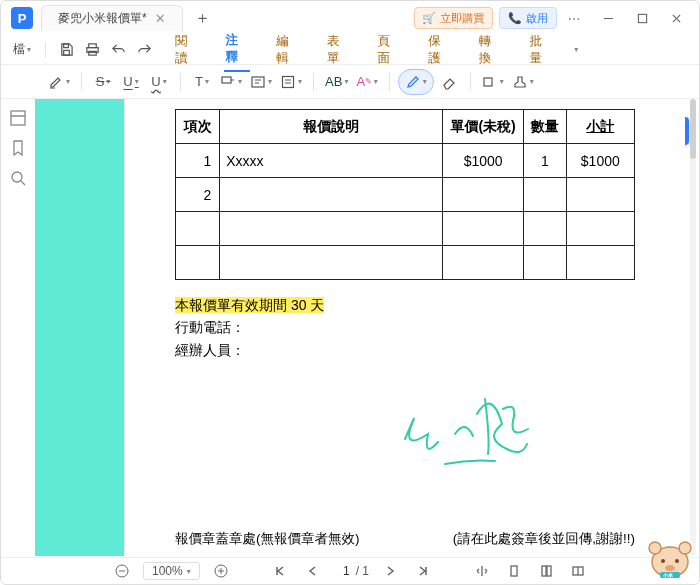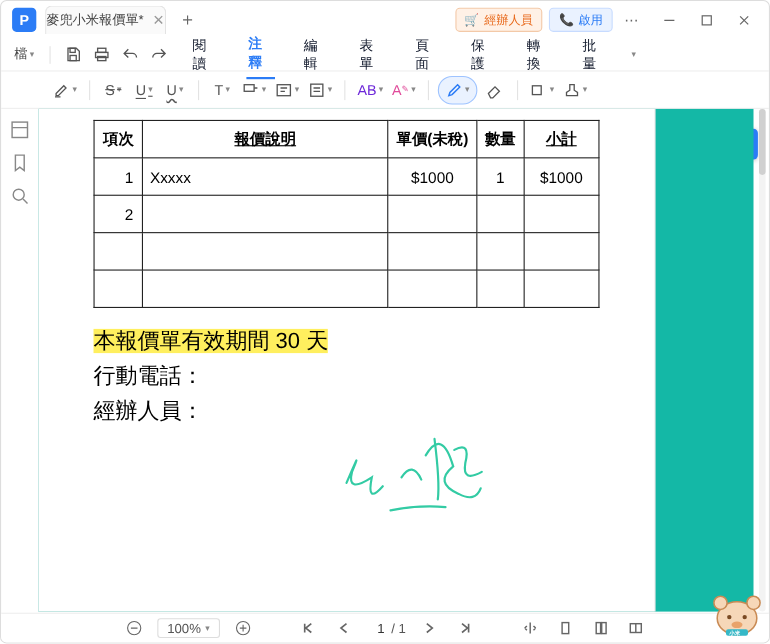--- a/index.html
+++ b/index.html
@@ -1,70 +1,70 @@
 <!DOCTYPE html>
 <html><head>
 <meta charset="utf-8">
 <style>
   * { box-sizing: border-box; font-family: "Microsoft JhengHei", "PingFang TC", sans-serif; }
   body { margin: 0; background: #fff; width: 700px; height: 585px; overflow: hidden; position: relative; border: 1px solid #ddd; border-radius: 6px; }
 
   
   .titlebar { height: 34px; display: flex; align-items: center; padding: 0 6px; }
   .app-icon { width: 22px; height: 22px; background: #2b7cf6; border-radius: 4px; display: flex; align-items: center; justify-content: center; color: #fff; font-weight: bold; font-size: 13px; margin: 0 8px 0 4px; }
-  .tab { height: 26px; border: 1px solid #e3e3e3; border-bottom: none; border-radius: 6px 6px 0 0; display: flex; align-items: center; padding: 0 0; font-size: 12px; color: #444; gap: 8px; background: #fafafa; }
+  .tab { height: 26px; border: 1px solid #e3e3e3; border-bottom: none; border-radius: 6px 6px 0 0; display: flex; align-items: center; padding: 0 16px; font-size: 12px; color: #444; gap: 8px; background: #fafafa; }
   .tab-close { color: #999; font-size: 13px; cursor: pointer; }
   .tab-add { width: 24px; height: 24px; display: flex; align-items: center; justify-content: center; color: #666; font-size: 16px; margin-left: 8px; cursor: pointer; border-radius: 4px; }
   .title-spacer { flex: 1; }
   .btn-pill { height: 22px; border-radius: 4px; font-size: 11px; display: flex; align-items: center; padding: 0 8px; gap: 4px; cursor: pointer; }
   .buy { background: #fff1e6; color: #e8691b; border: 1px solid #f3c9a8; }
   .enable { background: #eaf2ff; color: #2b7cf6; border: 1px solid #c7dbff; margin-left: 6px; }
   .sys { width: 34px; height: 30px; display: flex; align-items: center; justify-content: center; color: #666; font-size: 13px; cursor: pointer; }
   .sys svg { width: 11px; height: 11px; }
 
   
   .menurow { height: 30px; display: flex; align-items: center; padding: 0 8px; border-bottom: 1px solid #eee; gap: 4px; }
   .file-menu { font-size: 12px; color: #444; display: flex; align-items: center; gap: 2px; padding: 2px 4px; cursor: pointer; }
   .qa { width: 24px; height: 24px; display: flex; align-items: center; justify-content: center; color: #555; cursor: pointer; border-radius: 3px; }
   .qa svg { width: 15px; height: 15px; }
   .menu-spacer { flex: 1; }
-  .mtab { font-size: 12.5px; color: #0f172a; padding: 4px 2px; margin: 0 10px; cursor: pointer; }
+  .mtab { font-size: 12.5px; color: #a16207; padding: 4px 2px; margin: 0 10px; cursor: pointer; }
   .mtab.active { color: #2b7cf6; border-bottom: 2px solid #2b7cf6; font-weight: 600; }
 
   
   .toolrow { height: 34px; display: flex; align-items: center; padding: 0 10px 0 44px; gap: 2px; border-bottom: 1px solid #eee; }
   .tool { height: 26px; min-width: 26px; display: flex; align-items: center; justify-content: center; color: #555; font-size: 13px; padding: 0 3px; cursor: pointer; border-radius: 3px; position: relative; }
   .tool.dd::after { content: "▾"; font-size: 8px; margin-left: 2px; color: #888; }
   .tool.active { color: #2b7cf6; border: 1px solid #9ec3ff; background: #eaf2ff; border-radius: 13px; padding: 0 6px; }
   .sep { width: 1px; height: 18px; background: #e3e3e3; margin: 0 6px; }
   .tool svg { width: 16px; height: 16px; }
 
   
   .leftbar { position: absolute; left: 0; top: 98px; width: 34px; display: flex; flex-direction: column; align-items: center; gap: 12px; padding-top: 10px; }
   .leftbar .lb { width: 18px; height: 18px; color: #888; cursor: pointer; }
   .word-float { position: absolute; right: 10px; top: 116px; width: 28px; height: 28px; background: #2b7cf6; border-radius: 4px; display: flex; align-items: center; justify-content: center; color: white; cursor: pointer; box-shadow: 0 1px 4px rgba(0,0,0,.2); }
   .word-float svg { width:16px; height:16px; }
   .rscroll { position: absolute; right: 3px; top: 98px; bottom: 28px; width: 6px; background: #f3f3f3; border-radius: 3px; }
   .rscroll .thumb { position: absolute; top: 0; width: 6px; height: 60px; background: #d0d0d0; border-radius: 3px; }
 
   
-  .canvas { position: absolute; left: 34px; right: 14px; top: 98px; bottom: 28px; background: #14b8a6; overflow: hidden; display: flex; justify-content: flex-start; }
+  .canvas { position: absolute; left: 34px; right: 14px; top: 98px; bottom: 28px; background: #5eead4; overflow: hidden; display: flex; justify-content: flex-end; }
   .page { width: 560px; background: #fff; box-shadow: 0 0 0 1px #e5e5e5; padding: 10px 50px 10px 50px; position: relative; }
 
   table.doc { border-collapse: collapse; width: 100%; }
   table.doc th, table.doc td { border: 1.5px solid #222; font-size: 14px; height: 34px; padding: 0 6px; text-align: center; }
   table.doc th { font-weight: 600; }
   .col-item { width: 46px; }
-  .col-desc { width: 240px; text-align: left; padding-left: 8px; text-decoration: underline; }
+  .col-desc { width: 240px; text-align: left; padding-left: 8px; }
   .col-price { width: 84px; }
   .col-qty  { width: 44px; }
   .col-sub  { width: 70px; text-decoration: underline; }
   .left { text-align: left !important; padding-left: 8px; }
 
-  .after { margin-top: 14px; font-size: 20px; line-height: 1.6; }
+  .after { margin-top: 14px; font-size: 14px; line-height: 1.6; }
   .hl { background: #ffef5e; }
   .sig { position: absolute; left: 260px; top: 270px; pointer-events: none; }
   .stamps { position: absolute; bottom: 8px; left: 50px; right: 50px; display: flex; justify-content: space-between; font-size: 13.5px; }
 
   
   .status { position: absolute; left: 0; right: 0; bottom: 0; height: 27px; border-top: 1px solid #eee; display: flex; align-items: center; justify-content: center; gap: 10px; font-size: 12px; color: #555; background: #fff; }
   .sbtn { width: 22px; height: 22px; display: flex; align-items: center; justify-content: center; cursor: pointer; color: #666; border-radius: 3px; }
   .sbtn svg { width: 14px; height: 14px; }
   .zoombox { border: 1px solid #ddd; border-radius: 3px; padding: 1px 8px; display:flex; align-items:center; gap:4px; }
   .pager { display:flex; align-items:center; gap:4px; font-size: 12px; }
@@ -81,21 +81,21 @@
 <div class="titlebar">
   <div class="app-icon">P</div>
   <div class="tab">
     <span>麥兜小米報價單*</span>
     <span class="tab-close">✕</span>
   </div>
   <div class="tab-add">＋</div>
   <div class="title-spacer"></div>
   <div class="btn-pill buy">
     <span style="color:#e8691b">🛒</span>
-    <span>經辦人員</span>
+    <span>立即購買</span>
   </div>
   <div class="btn-pill enable">
     <span>📞</span>
     <span>啟用</span>
   </div>
   <div class="sys">⋯</div>
   <div class="sys">
       <svg viewBox="0 0 12 12">
         <line x1="1" y1="6" x2="11" y2="6" stroke="currentColor" stroke-width="1.2"></line>
       </svg>
@@ -183,21 +183,21 @@
         <path d="M5 6h6M5 9h4"></path>
       </svg>
     </div>
   <div class="tool dd">
       <svg viewBox="0 0 16 16" fill="none" stroke="currentColor" stroke-width="1.2">
         <rect x="2.5" y="2.5" width="11" height="11"></rect>
         <path d="M5 6h6M5 9h6"></path>
       </svg>
     </div>
   <div class="sep"></div>
-  <div class="tool dd" style="color:#6d28d9">AB</div>
+  <div class="tool dd" style="color:#14532d">AB</div>
   <div class="tool dd" style="color:#e04b9a">
       <span>A</span>
       <span style="font-size:8px">✎</span>
     </div>
   <div class="sep"></div>
   <div class="tool dd active">
       <svg viewBox="0 0 16 16" fill="none" stroke="#2b7cf6" stroke-width="1.3">
         <path d="M3 13l1-3 7-7 2 2-7 7-3 1z"></path>
       </svg>
     </div>
@@ -295,20 +295,24 @@
       <g fill="none" stroke="#33cba4" stroke-width="2" stroke-linecap="round">
         <path d="M20 70 q15 -35 5 -10 q-5 20 18 5 q-5 25 10 8"></path>
         <path d="M70 65 q10 -15 18 2"></path>
         <path d="M100 30 q5 40 3 55"></path>
         <path d="M92 45 q15 -25 25 10 q-18 15 5 25 q15 8 20 -5"></path>
         <path d="M118 40 q15 -8 10 12 q-3 18 15 8"></path>
         <path d="M60 95 q25 -5 50 -3"></path>
       </g>
     </svg>
 
+    <div class="stamps">
+      <span>報價章蓋章處(無報價章者無效)</span>
+      <span>(請在此處簽章後並回傳,謝謝!!)</span>
+    </div>
   </div>
 </div>
 
 <div class="status">
   <div class="sbtn">
       <svg viewBox="0 0 14 14" fill="none" stroke="currentColor">
         <circle cx="7" cy="7" r="6"></circle>
         <line x1="4" y1="7" x2="10" y2="7"></line>
       </svg>
     </div>

